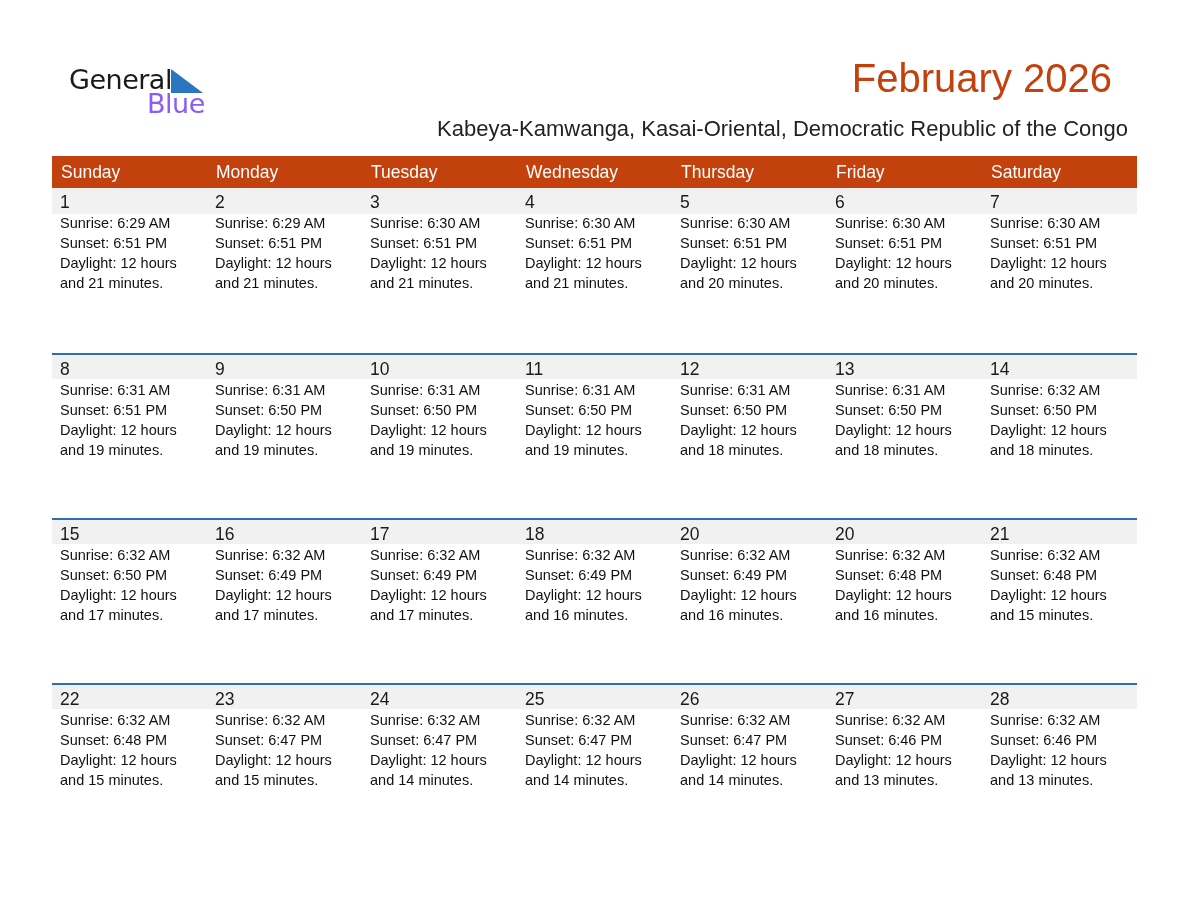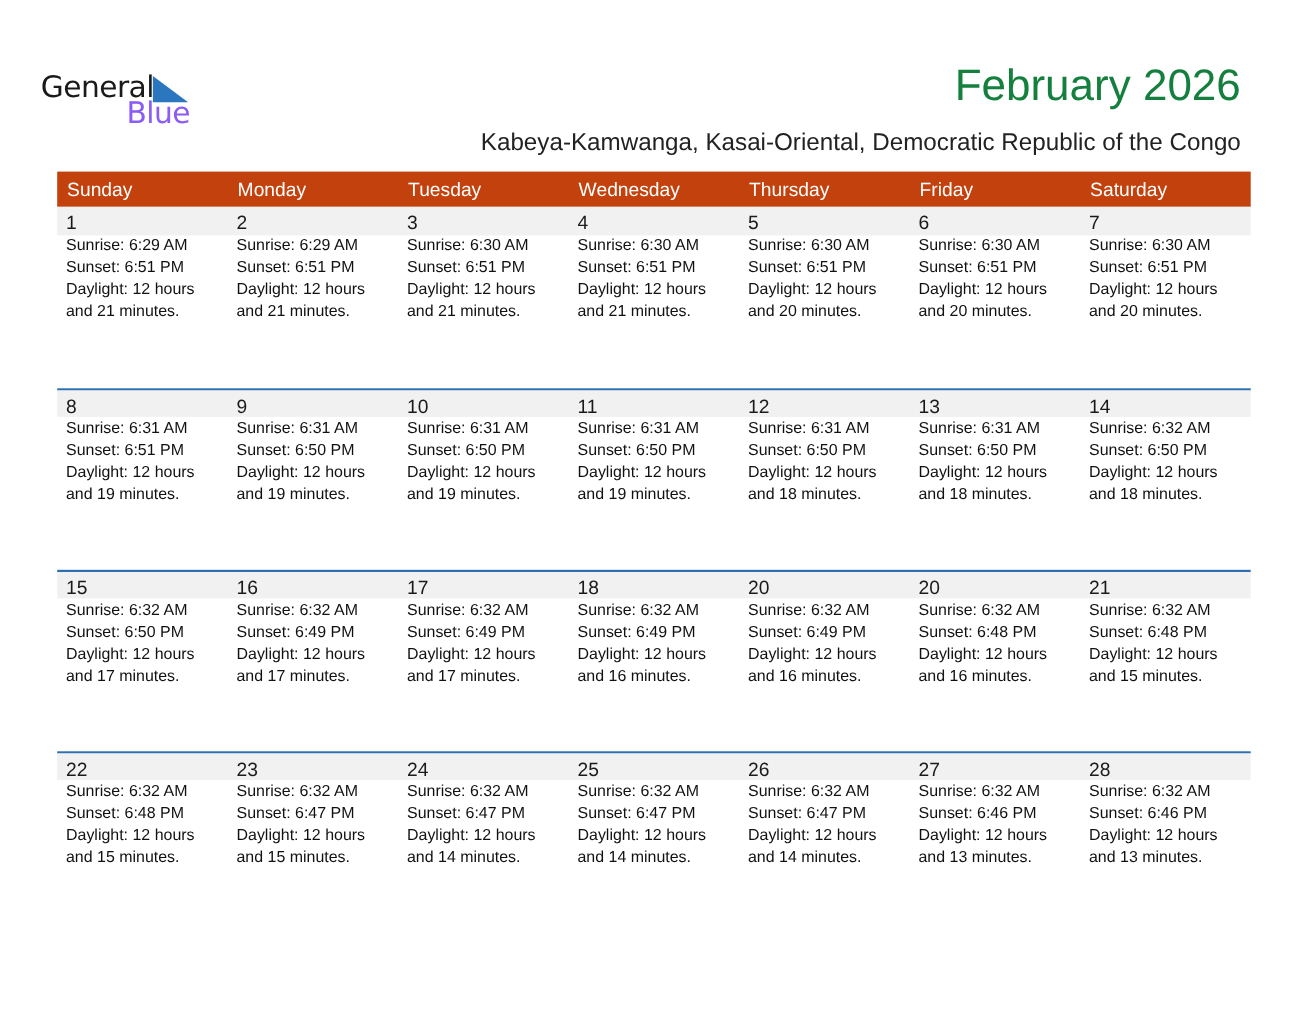--- a/index.html
+++ b/index.html
@@ -1,25 +1,25 @@
 <!DOCTYPE html>
 <html><head>
   <meta charset="utf-8">
   <style>
     html, body { margin: 0; padding: 0; background: #ffffff; }
     body { width: 1188px; height: 918px; position: relative; overflow: hidden;
            font-family: "Liberation Sans", "DejaVu Sans", sans-serif; color: #1a1a1a; }
-    .logo { position: absolute; left: 37px; top: 64px; width: 150px; height: 56px; text-align: center; }
+    .logo { position: absolute; left: 69px; top: 64px; width: 150px; height: 56px; text-align: center; }
     .logo .general { position: absolute; left: 0; top: 0; font-size: 27px; color: #1a1a1a;
                      font-family: "DejaVu Sans", sans-serif; letter-spacing: -0.5px; }
     .logo .blue { position: absolute; left: 78px; top: 24px; font-size: 27px; color: #8b5cf6;
                   font-family: "DejaVu Sans", sans-serif; letter-spacing: -0.5px; }
     .logo .tri { position: absolute; left: 102px; top: 5px; width: 0; height: 0;
                  border-left: 32px solid #2a77c0; border-top: 24px solid transparent; }
-    .title { position: absolute; right: 60px; top: 56px; font-size: 40px; color: #15803d; }
+    .title { position: absolute; right: 76px; top: 56px; font-size: 40px; color: #c2410c; }
     .subtitle { position: absolute; right: 60px; top: 116px; font-size: 22px; color: #222; }
     .calendar { position: absolute; left: 52px; top: 156px; width: 1085px; }
     .header-row { display: flex; background: #c2410c; height: 32px; }
     .header-cell { width: 155px; color: #fff; font-size: 17.5px; line-height: 32px; padding-left: 9px; box-sizing: border-box; }
     .week { position: relative; height: 165px; }
     .week .topline { position: absolute; left: 0; right: 0; top: 0; height: 2px; background: #2e6fb0; }
     .week .numband { position: absolute; left: 0; right: 0; top: 2px; height: 24px; background: #f1f1f1; }
     .days { position: absolute; left: 0; top: 0; display: flex; }
     .day { width: 155px; padding-left: 8px; box-sizing: border-box; }
     .day .num { font-size: 17.5px; height: 24px; line-height: 26px; margin-top: 3px; color: #1a1a1a; }

